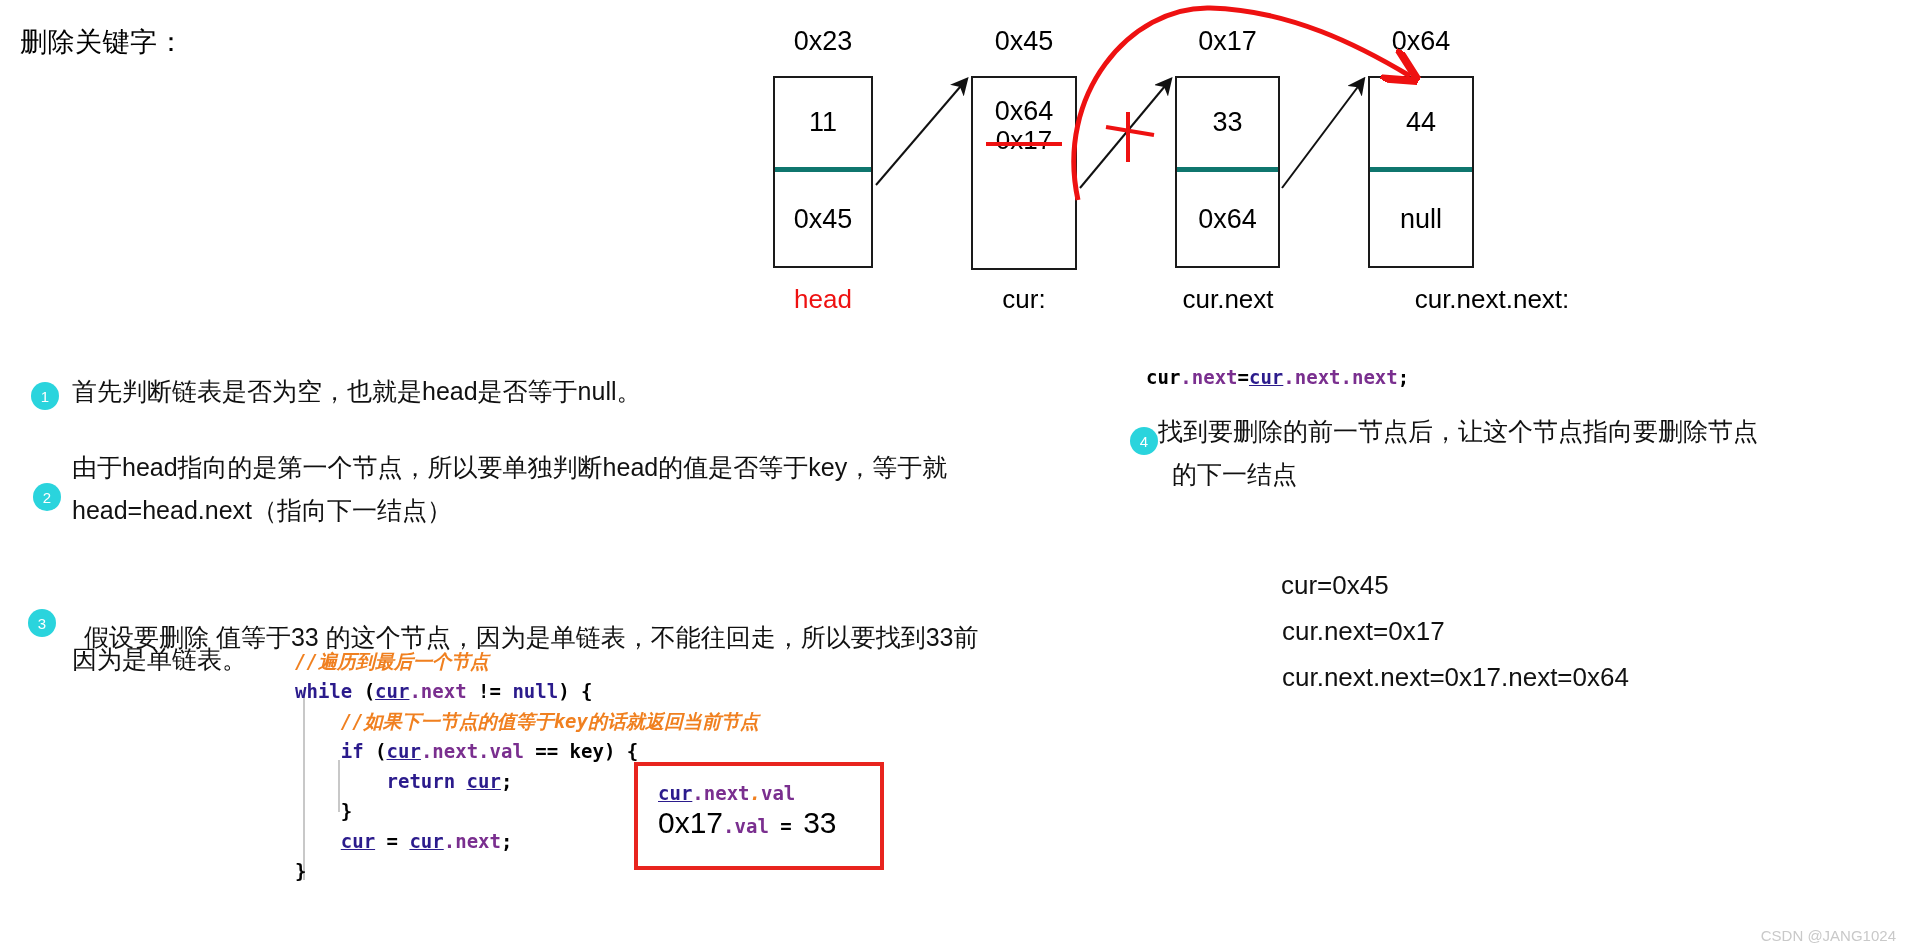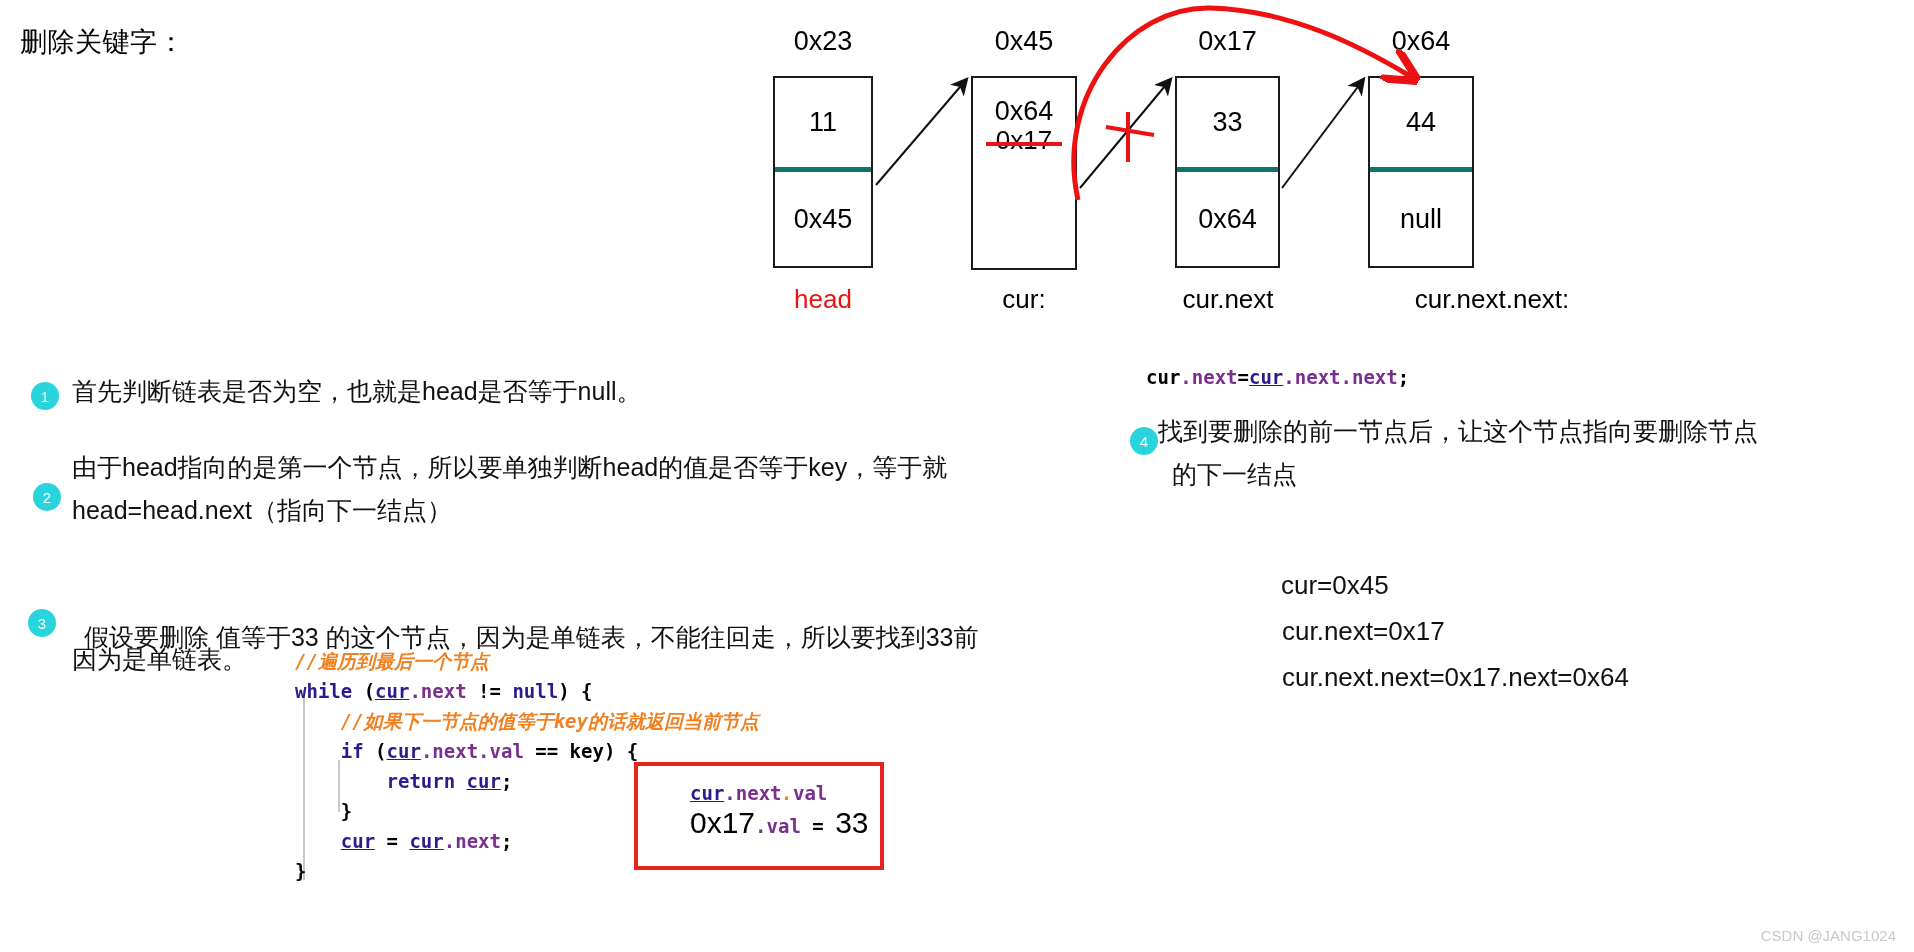--- a/index.html
+++ b/index.html
@@ -71,21 +71,20 @@
   .cmt{color:#f08020;font-style:italic;font-weight:bold;}
   .pl{color:#000;}
   .var-u{color:#2b1b8c;text-decoration:underline;}
   .prop{color:#7a2f8f;margin-top:40px;}
   .guide{position:absolute;width:2px;background:#c8c8c8;}
 
   
   #val-box{
     position:absolute;border:4px solid #e8241e;background:#fff;
     box-sizing:border-box;
-    padding-left:32px;
   }
   .vb-l1{
     font-family:"DejaVu Sans Mono","Liberation Mono",monospace;
     font-size:19px;font-weight:bold;
   }
   .vb-l2{
     font-size:30px;font-family:"Liberation Sans",sans-serif;
   }
   .vb-l2 .sm{
     font-family:"DejaVu Sans Mono","Liberation Mono",monospace;

